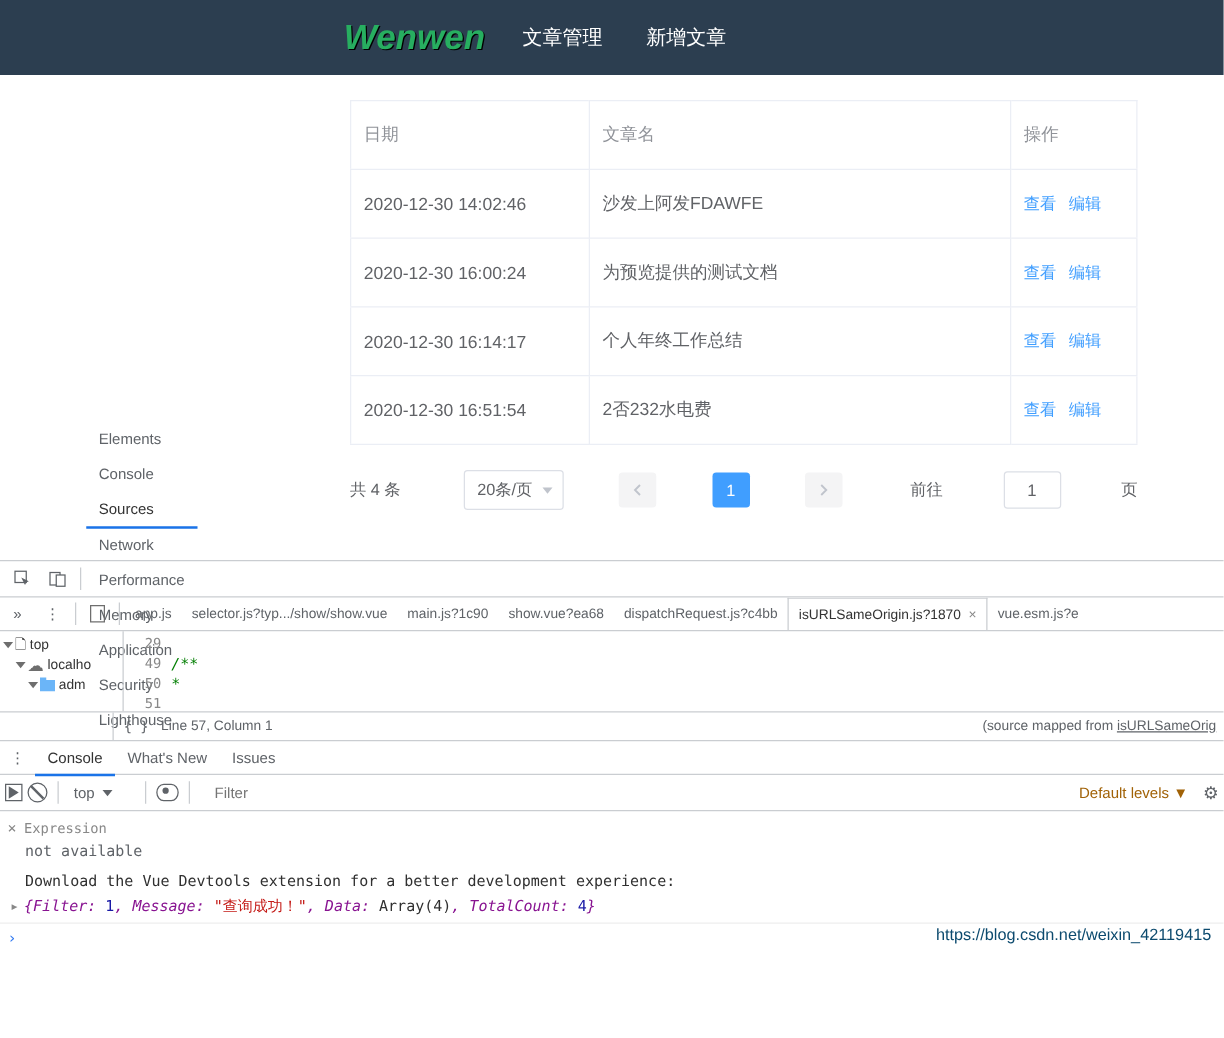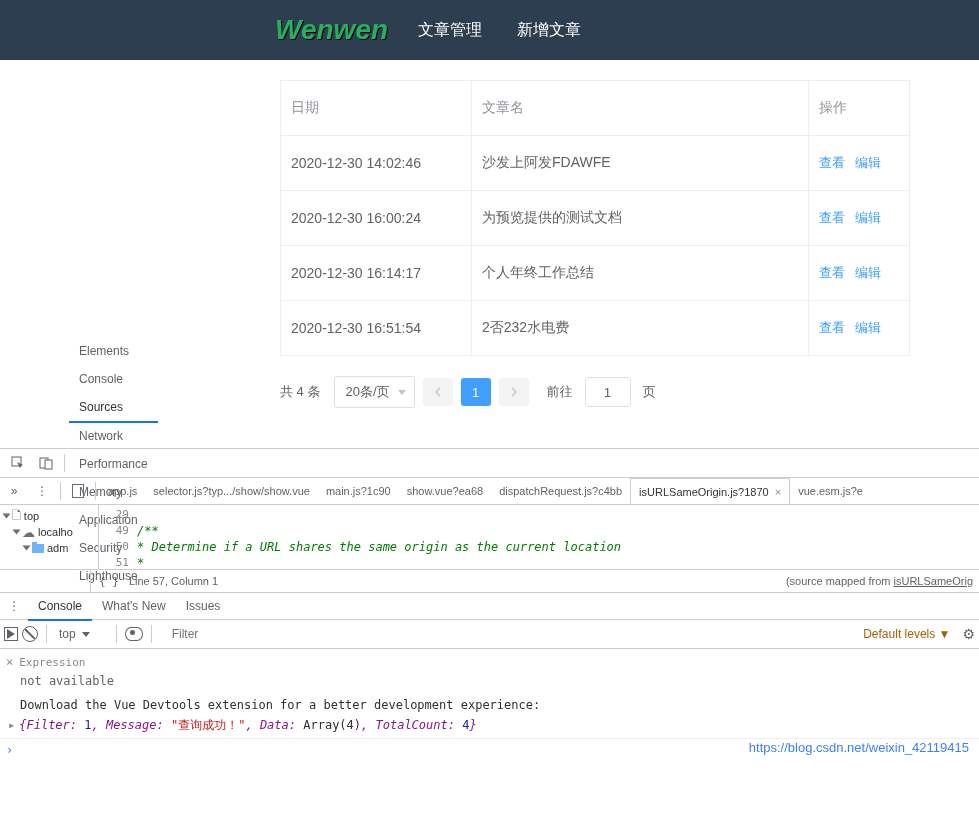--- a/index.html
+++ b/index.html
@@ -5,21 +5,21 @@
 html,body{margin:0;padding:0;font-family:"Microsoft YaHei",Arial,sans-serif;font-size:14px;color:#333;background:#fff}
 .navbar{background:#2c3e50;height:60px;display:flex;align-items:center;padding-left:275px;box-sizing:border-box}
 .brand{color:#27ae60;font-size:28px;font-weight:bold;font-style:italic;text-shadow:1px 1px 0 #000;margin-right:30px}
 .nav-link{color:#fff;font-size:16px;margin-right:35px;cursor:pointer}
 .content{padding:20px 0 0 0;width:630px;margin-left:280px}
 table{width:100%;border-collapse:collapse;border:1px solid #ebeef5;background:#fff}
 th,td{padding:18px 10px;text-align:left;border-bottom:1px solid #ebeef5}
 th{background:#fff;color:#909399;font-weight:500;font-size:14px}
 td{color:#606266;font-size:14px}
 .ops a{color:#409eff;margin-right:10px;cursor:pointer;font-size:13px;text-decoration:none}
-.pager{display:flex;align-items:center;justify-content:flex-start;margin-top:20px;font-size:13px;color:#606266;gap:8px}
+.pager{display:flex;align-items:center;justify-content:space-between;margin-top:20px;font-size:13px;color:#606266;gap:8px}
 .page-total{margin-right:6px}
 .page-size{border:1px solid #dcdfe6;border-radius:3px;padding:6px 24px 6px 10px;color:#606266;position:relative;display:inline-flex;align-items:center}
 .page-size::after{content:"";border-left:4px solid transparent;border-right:4px solid transparent;border-top:5px solid #c0c4cc;position:absolute;right:8px}
 .page-btn{width:30px;height:28px;background:#f4f4f5;border-radius:3px;display:inline-flex;align-items:center;justify-content:center;color:#c0c4cc;cursor:pointer}
 .page-btn.active{background:#409eff;color:#fff}
 .page-btn svg{width:10px;height:10px}
 .goto-label{margin-left:10px}
 .goto-input{width:40px;height:26px;border:1px solid #dcdfe6;border-radius:3px;text-align:center;color:#606266;margin:0 4px}
 
 
@@ -62,21 +62,21 @@
 .expr-x{color:#888;margin-right:6px}
 .na{color:#5f6368}
 .log-msg{color:#303030;margin-top:6px}
 .log-link{color:#303030;text-decoration:underline}
 .obj-key{color:#881391;font-style:italic}
 .obj-num{color:#1a1aa6}
 .obj-str{color:#c41a16}
 .obj-arr{color:#303030}
 .caret{color:#888;margin-right:4px}
 .prompt-row{border-top:1px solid #eee;padding:4px 6px;color:#367cf1;font-family:Consolas,monospace}
-.watermark{position:absolute;right:10px;bottom:6px;color:#3b82f6;font-size:13px;pointer-events:none}
+.watermark{position:absolute;right:10px;bottom:6px;color:#0c4a6e;font-size:13px;pointer-events:none}
 .col-date{width:170px;border-right:1px solid #ebeef5}
 .col-name{border-right:1px solid #ebeef5}
 .col-ops{width:80px}
 .eye-icon{width:16px;height:12px;border:1px solid #5f6368;border-radius:60% 60% 60% 60%/90% 90% 90% 90%;display:inline-block;position:relative}
 .eye-icon::after{content:"";width:5px;height:5px;background:#5f6368;border-radius:50%;position:absolute;left:4px;top:2px}
 .noentry{width:14px;height:14px;border:1.5px solid #5f6368;border-radius:50%;position:relative;display:inline-block}
 .noentry::after{content:"";width:14px;height:1.5px;background:#5f6368;position:absolute;top:6px;left:0;transform:rotate(45deg)}
 .play{width:0;height:0;border-top:5px solid transparent;border-bottom:5px solid transparent;border-left:8px solid #5f6368;display:inline-block}
 .play-box{border:1px solid #5f6368;padding:1px 2px;display:inline-flex}
 .cloud{font-size:13px;color:#6e6e6e}
@@ -216,21 +216,20 @@
     <div class="dt-code">
       <div class="dt-gutter" id="gutter">
           <div>29</div>
           <div>49</div>
           <div>50</div>
           <div>51</div>
         </div>
       <div class="dt-lines" id="code-lines">
           <div class="comment">&nbsp;</div>
           <div class="comment">/**</div>
-          <div class="comment"> * Determine if a URL shares the same origin as the current location</div>
           <div class="comment"> *</div>
         </div>
     </div>
   </div>
 
   <div class="dt-status">
     <div class="dt-status-left"></div>
     <div class="dt-status-mid">
       <span class="braces">{ }</span>
       <span style="margin-left:10px">Line 57, Column 1</span>

